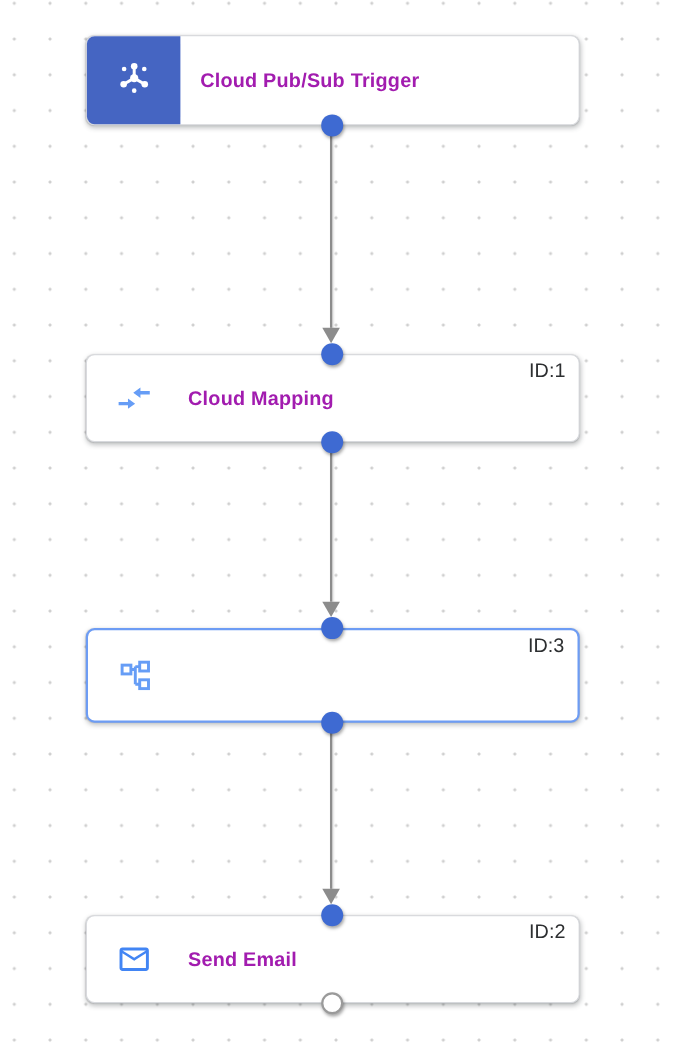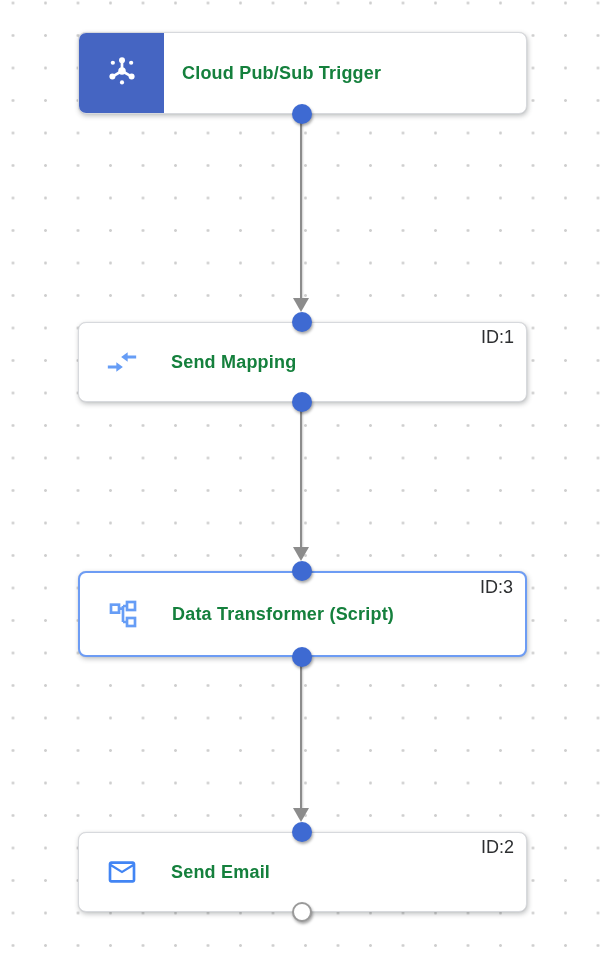--- a/index.html
+++ b/index.html
@@ -25,21 +25,21 @@
     display: flex;
     align-items: center;
     box-sizing: border-box;
     z-index: 1;
     cursor: pointer;
   }
   .node.selected { border: 2px solid #6d9cf4; }
   .node-title {
     font-size: 18px;
     font-weight: 700;
-    color: #15803d;
+    color: #a21caf;
     letter-spacing: .2px;
     white-space: nowrap;
   }
   .badge {
     position: absolute;
     top: 4px;
     right: 12px;
     font-size: 18px;
     color: #2d2f31;
     font-weight: 400;
@@ -132,34 +132,33 @@
     <div class="node-title" style="margin-left:18px;">Cloud Pub/Sub Trigger</div>
   </div>
 
   <div class="node" style="top:322px; height:80px;">
     <span class="step-icon">
       <svg viewBox="0 0 24 24" width="34" height="34" fill="#669df6">
         <path d="M2 14.4 H8 V12.2 L12.6 15.5 L8 18.8 V16.6 H2 Z"></path>
         <path d="M22 7.4 H16 V5.2 L11.4 8.5 L16 11.8 V9.6 H22 Z"></path>
       </svg>
     </span>
-    <div class="node-title">Send Mapping</div>
+    <div class="node-title">Cloud Mapping</div>
     <div class="badge">ID:1</div>
   </div>
 
   <div class="node selected" style="top:571px; height:86px;">
     <span class="step-icon">
       <svg viewBox="0 0 24 24" width="32" height="32" fill="none" stroke="#669df6" stroke-width="2">
         <rect x="3" y="5" width="6" height="6"></rect>
         <rect x="15" y="3" width="6" height="6"></rect>
         <rect x="15" y="15" width="6" height="6"></rect>
         <path d="M9 8 H12 M12 6 V18 M12 6 H15 M12 18 H15"></path>
       </svg>
     </span>
-    <div class="node-title">Data Transformer (Script)</div>
     <div class="badge">ID:3</div>
   </div>
 
   <div class="node" style="top:832px; height:80px;">
     <span class="step-icon">
       <svg viewBox="0 0 24 24" width="32" height="32" fill="#4285f4">
         <path d="M20 4H4c-1.1 0-1.99.9-1.99 2L2 18c0 1.1.9 2 2 2h16c1.1 0 2-.9 2-2V6c0-1.1-.9-2-2-2zm0 14H4V8l8 5 8-5v10zm-8-7L4 6h16l-8 5z"></path>
       </svg>
     </span>
     <div class="node-title">Send Email</div>

